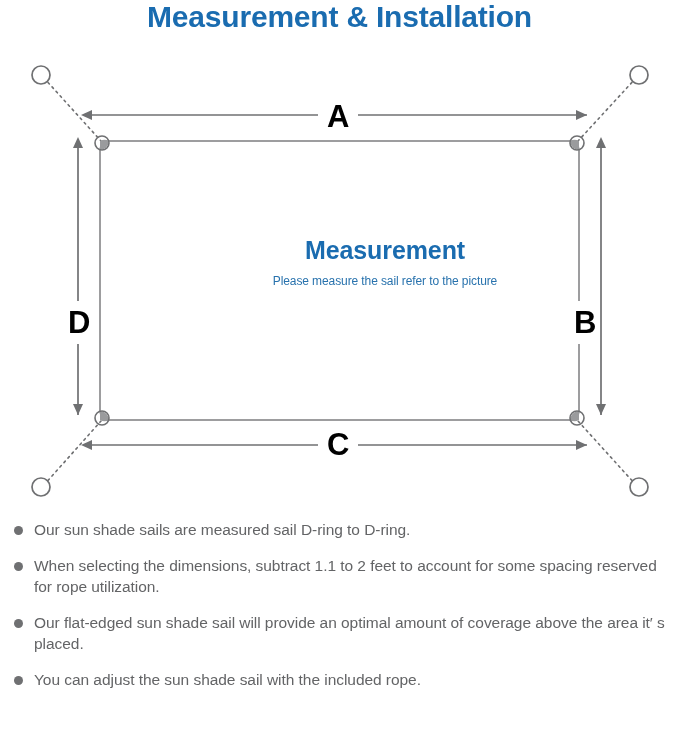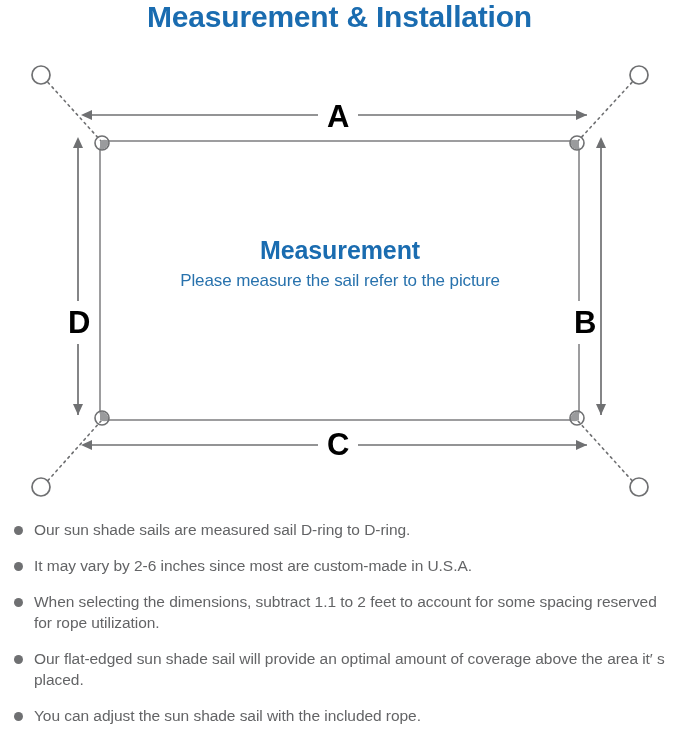--- a/index.html
+++ b/index.html
@@ -65,30 +65,31 @@
   #label-C { left: 318px; top: 384px; }
   #label-B { left: 572px; top: 256px; padding: 6px 2px; }
   #label-D { left: 66px; top: 256px; padding: 6px 2px; }
 
   .sail-caption {
     position: absolute;
     left: 100px;
     top: 190px;
     width: 480px;
     text-align: center;
+    padding-left: 45px;
   }
   .sail-caption .m-title {
     font-size: 25px;
     font-weight: bold;
     color: #1a6cb0;
     line-height: 30px;
     letter-spacing: -0.1px;
   }
   .sail-caption .m-sub {
-    font-size: 17px;
+    font-size: 12px;
     color: #2872ad;
     line-height: 22px;
     margin-top: 5px;
     letter-spacing: -0.1px;
   }
 
   
   .notes {
     position: absolute;
     left: 0;
@@ -191,24 +192,20 @@
     </div>
   </div>
 
   <div class="notes">
     <div class="note-item">
       <span class="note-bullet"></span>
       <span class="note-text">Our sun shade sails are measured sail D-ring to D-ring.</span>
     </div>
     <div class="note-item">
       <span class="note-bullet"></span>
-      <span class="note-text">It may vary by 2-6 inches since most are custom-made in U.S.A.</span>
-    </div>
-    <div class="note-item">
-      <span class="note-bullet"></span>
       <span class="note-text">When selecting the dimensions, subtract 1.1 to 2 feet to account for some spacing reserved for rope utilization.</span>
     </div>
     <div class="note-item">
       <span class="note-bullet"></span>
       <span class="note-text">Our flat-edged sun shade sail will provide an optimal amount of coverage above the area it′ s placed.</span>
     </div>
     <div class="note-item">
       <span class="note-bullet"></span>
       <span class="note-text">You can adjust the sun shade sail with the included rope.</span>
     </div>

